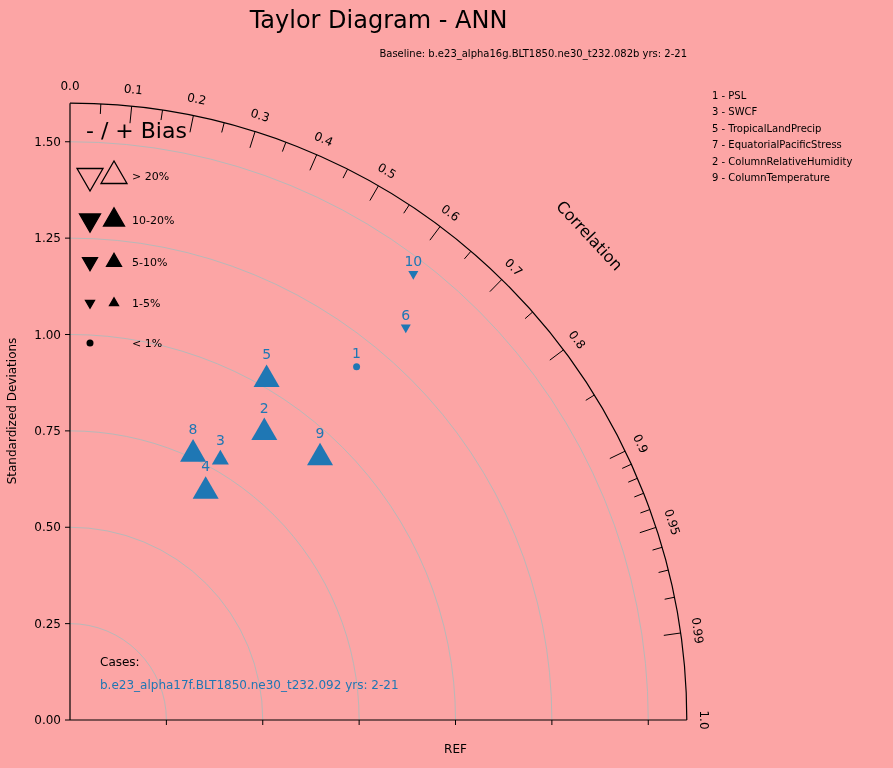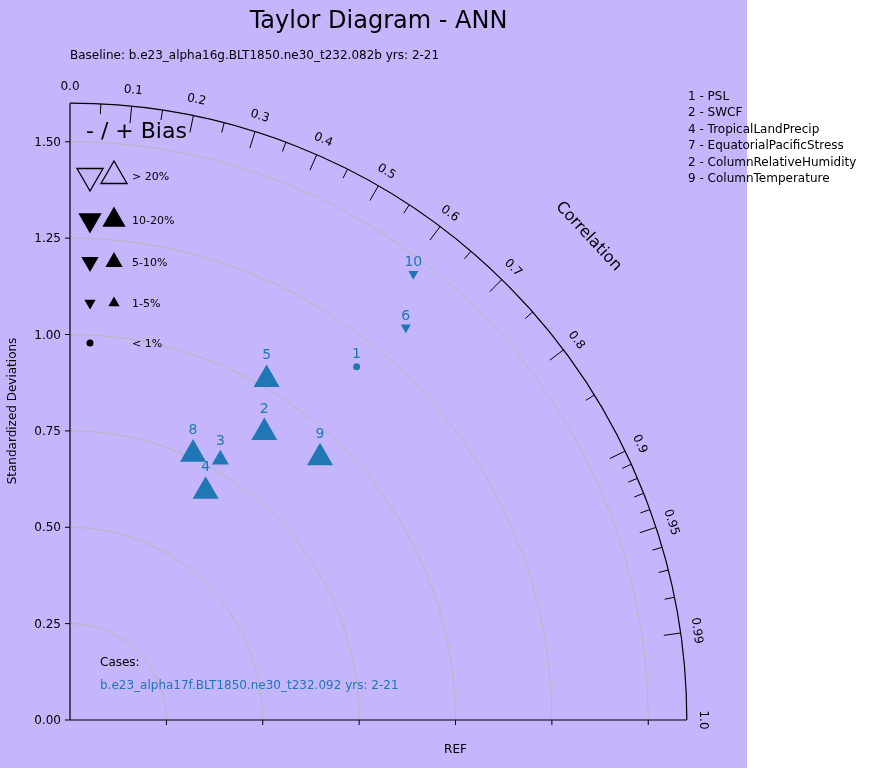--- a/index.html
+++ b/index.html
@@ -4,47 +4,47 @@
 <style>
   * { box-sizing: border-box; }
   html, body { margin: 0; padding: 0; }
   body {
     width: 893px; height: 768px;
     background: #ffffff;
     font-family: "DejaVu Sans", sans-serif;
     position: relative;
     overflow: hidden;
   }
-  .figure { position: absolute; left: 0; top: 0; width: 747px; height: 768px; background: #c4b5fd; }
+  .figure { position: absolute; left: 0; top: 0; width: 893px; height: 768px; background: #fca5a5; }
   .chart-title {
     position: absolute; left: 70px; top: 6px; width: 617px;
     text-align: center; font-size: 24px; color: #000;
   }
   .chart-subtitle {
     position: absolute; left: 70px; top: 48px; width: 617px;
-    text-align: left; font-size: 12px; color: #000;
+    text-align: right; font-size: 10px; color: #000;
   }
   .var-legend {
-    position: absolute; left: 688px; top: 88px;
-    font-size: 12px; line-height: 16.4px; color: #000;
+    position: absolute; left: 712px; top: 88px;
+    font-size: 10px; line-height: 16.4px; color: #000;
     white-space: nowrap;
   }
   svg { position: absolute; left: 0; top: 0; }
   svg text { font-family: "DejaVu Sans", sans-serif; }
 </style>
 </head>
 <body>
 
 <div class="figure">
   <div class="chart-title">Taylor Diagram - ANN</div>
   <div class="chart-subtitle">Baseline: b.e23_alpha16g.BLT1850.ne30_t232.082b  yrs: 2-21</div>
   <div class="var-legend" id="var-legend">
       <div>1 - PSL</div>
-      <div>2 - SWCF</div>
-      <div>4 - TropicalLandPrecip</div>
+      <div>3 - SWCF</div>
+      <div>5 - TropicalLandPrecip</div>
       <div>7 - EquatorialPacificStress</div>
       <div>2 - ColumnRelativeHumidity</div>
       <div>9 - ColumnTemperature</div>
     </div>
   <svg id="plot" width="893" height="768">
       <path d="M 70 623.625 A 96.375 96.375 0 0 1 166.375 720" fill="none" stroke="#b8b8b8" stroke-width="1"></path>
       <path d="M 70 527.25 A 192.75 192.75 0 0 1 262.75 720" fill="none" stroke="#b8b8b8" stroke-width="1"></path>
       <path d="M 70 430.875 A 289.125 289.125 0 0 1 359.125 720" fill="none" stroke="#b8b8b8" stroke-width="1"></path>
       <path d="M 70 334.5 A 385.5 385.5 0 0 1 455.5 720" fill="none" stroke="#b8b8b8" stroke-width="1"></path>
       <path d="M 70 238.125 A 481.875 481.875 0 0 1 551.875 720" fill="none" stroke="#b8b8b8" stroke-width="1"></path>

